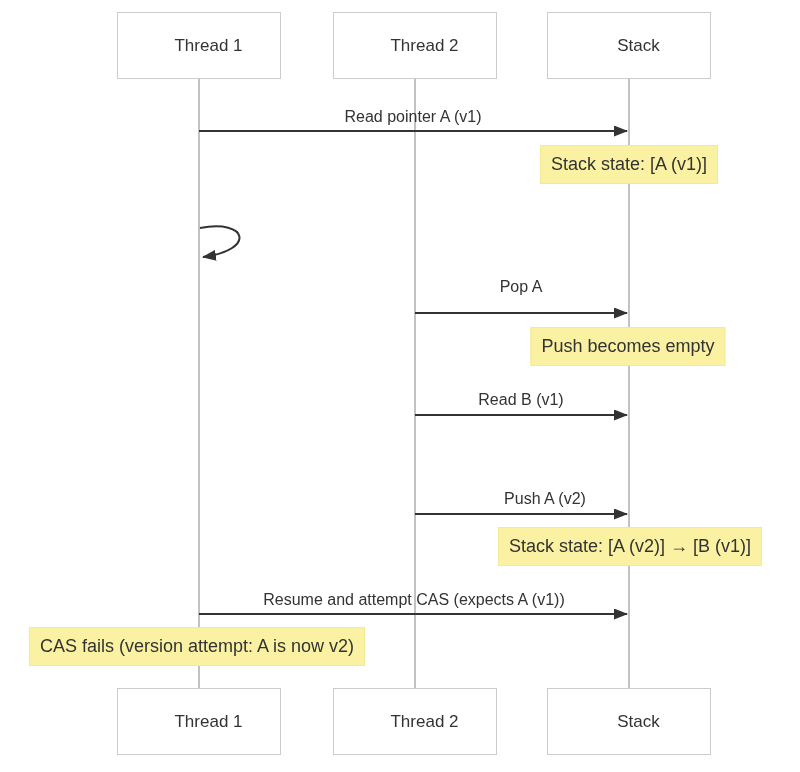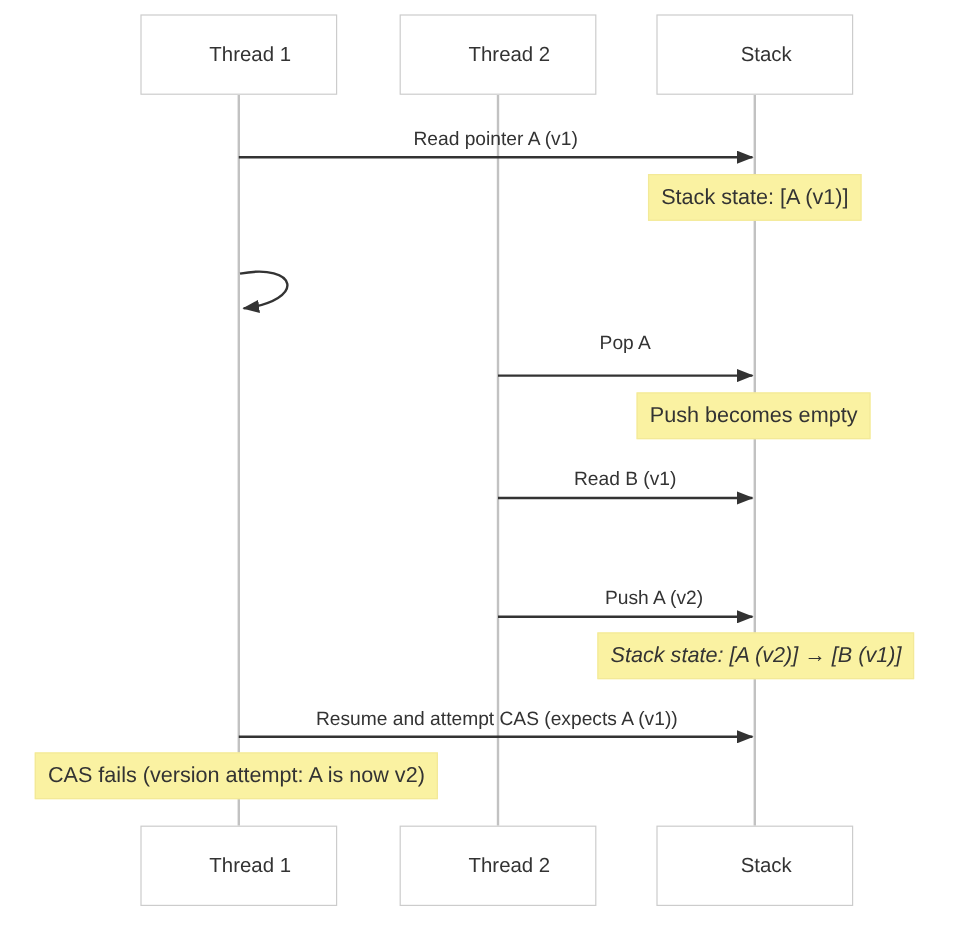--- a/index.html
+++ b/index.html
@@ -99,16 +99,16 @@
   </div>
 
   <div class="msg-label" style="left:413px; top:106px;">Read pointer A (v1)</div>
   <div class="msg-label" style="left:521px; top:276px;">Pop A</div>
   <div class="msg-label" style="left:521px; top:389px;">Read B (v1)</div>
   <div class="msg-label" style="left:521px; top:488px;margin-left:24px;">Push A (v2)</div>
   <div class="msg-label" style="left:414px; top:589px;">Resume and attempt CAS (expects A (v1))</div>
 
   <div class="note" style="left:629px; top:145px;">Stack state: [A (v1)]</div>
   <div class="note" style="left:628px; top:327px;">Push becomes empty</div>
-  <div class="note" style="left:630px; top:527px;font-style:italic;">Stack state: [A (v2)] → [B (v1)]</div>
+  <div class="note" style="left:630px; top:527px;">Stack state: [A (v2)] → [B (v1)]</div>
   <div class="note" style="left:197px; top:627px;">CAS fails (version attempt: A is now v2)</div>
 
 </div>
 
 </body></html>

